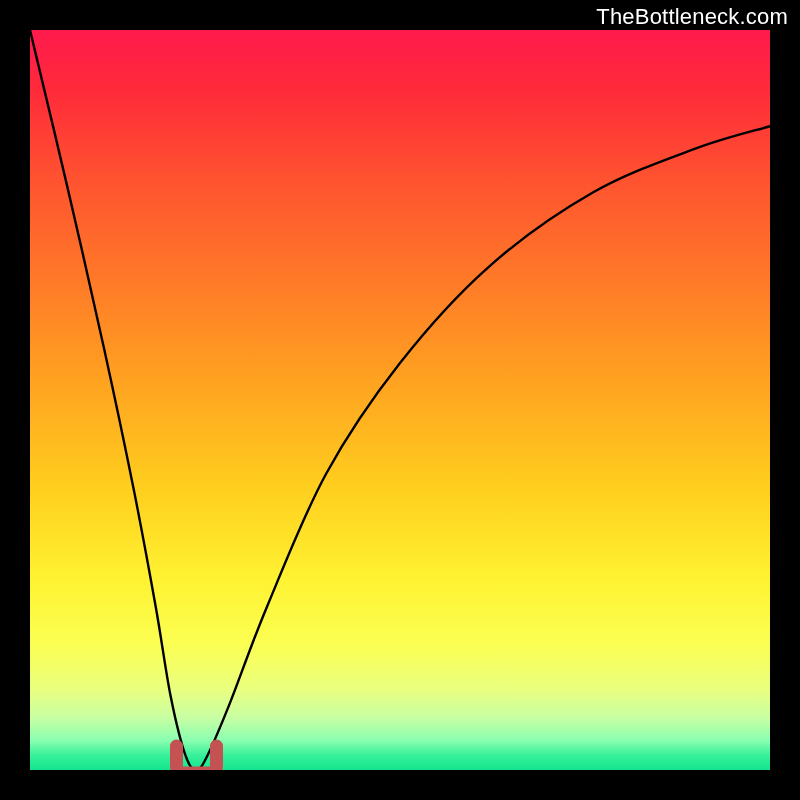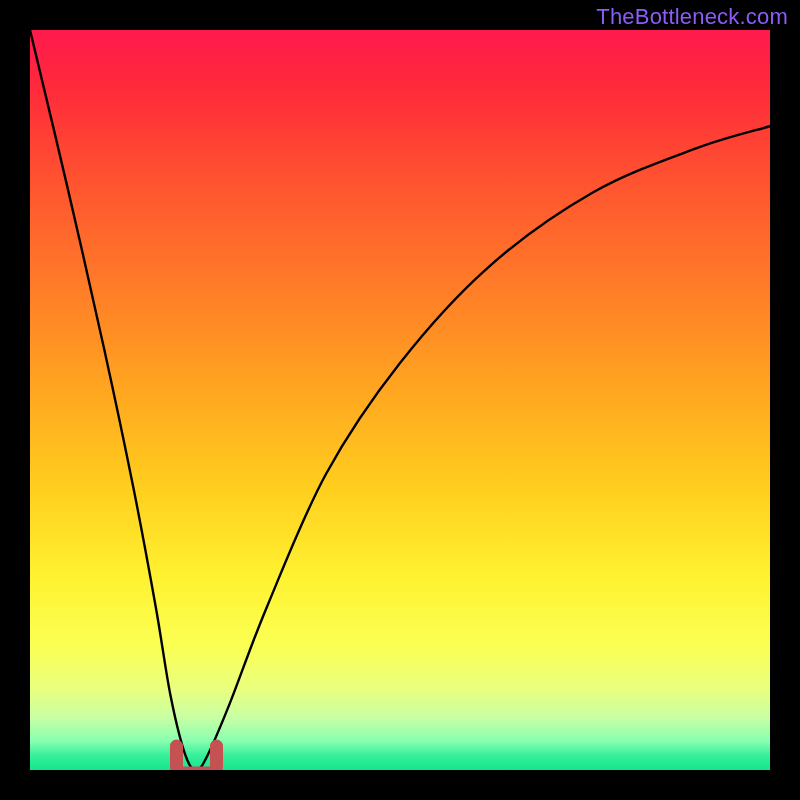--- a/index.html
+++ b/index.html
@@ -51,21 +51,21 @@
   svg.curve {
     position: absolute;
     left: 0; top: 0;
     width: 100%;
     height: 100%;
   }
   .watermark {
     position: absolute;
     top: 4px;
     right: 12px;
-    color: #8b5cf6;
+    color: #ffffff;
     font-size: 22px;
     letter-spacing: 0.2px;
     user-select: none;
   }
 </style>
 </head>
 <body>
 
 <div class="frame">
 

